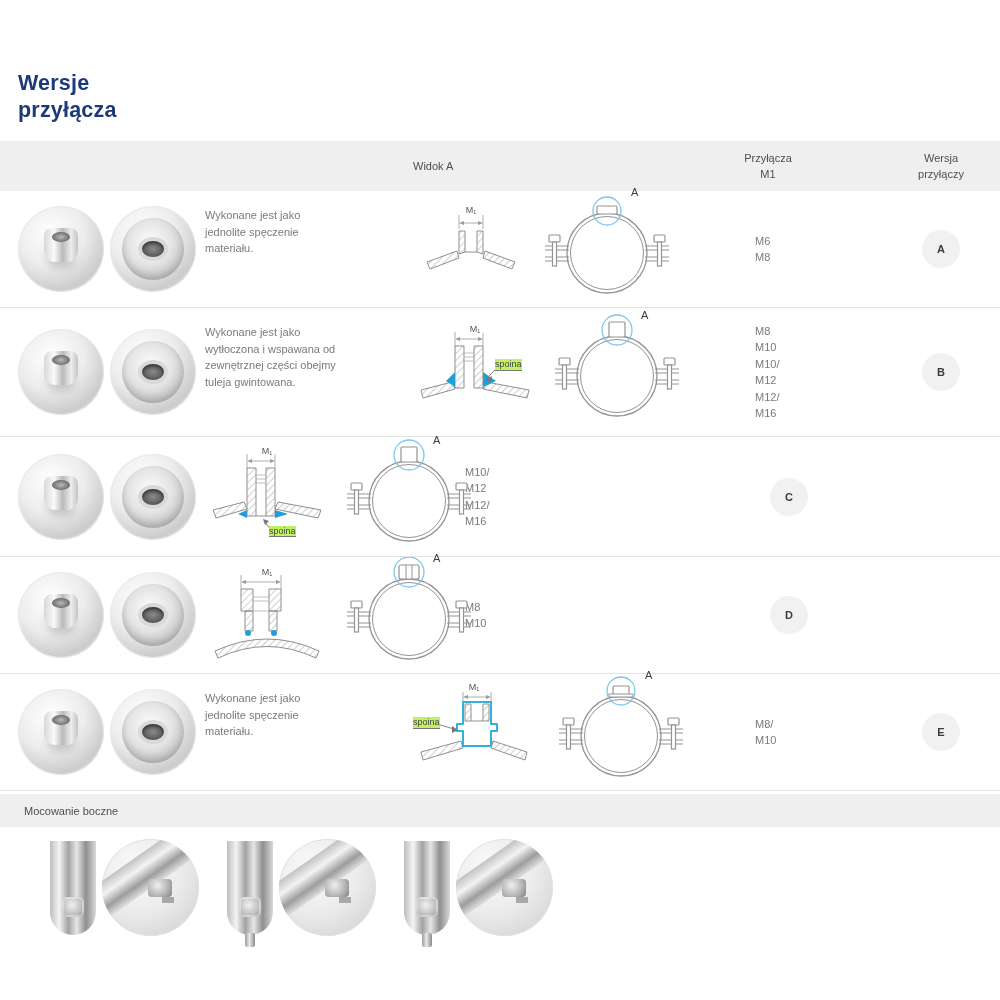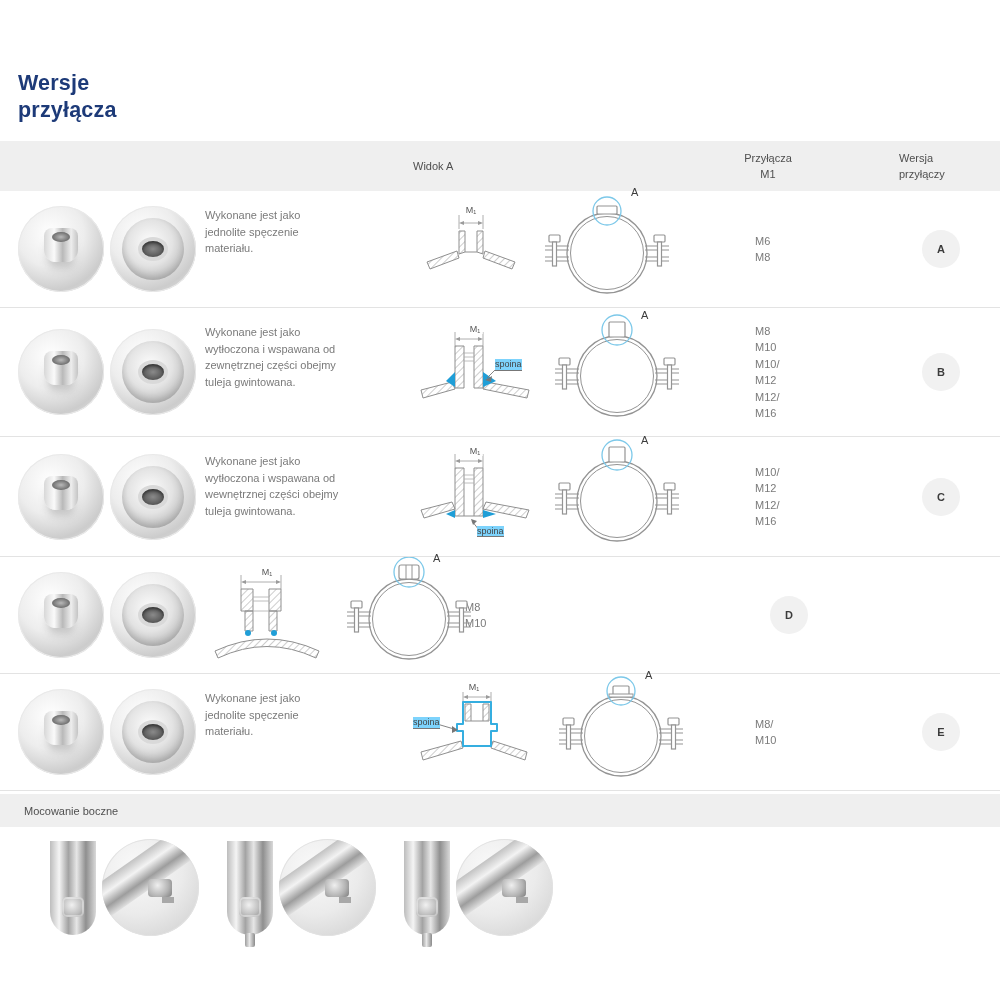--- a/index.html
+++ b/index.html
@@ -6,21 +6,21 @@
   .page{position:relative;width:1000px;height:1000px;background:#fff;overflow:hidden;
         font-family:"Liberation Sans",sans-serif;color:#555;}
   .page-title{margin:70px 18px 17px;font-size:21.5px;line-height:1.26;font-weight:bold;
         color:#1d3a78;white-space:pre-line;letter-spacing:.2px;}
   
   .grid{display:grid;grid-template-columns:187px 208px 290px 152px 1fr;padding:0 18px;}
   .thead{background:#efefef;height:50px;align-items:center;font-size:11px;color:#4f4f4f;}
   .th-desc{grid-column:1/3;}
   .th-view{grid-column:3;}
   .th-m1{grid-column:4;width:130px;text-align:center;white-space:pre-line;line-height:1.5;}
-  .th-version{grid-column:5;width:84px;margin-left:44px;white-space:pre-line;line-height:1.5;}
+  .th-version{grid-column:5;width:84px;margin-left:44px;text-align:center;white-space:pre-line;line-height:1.5;}
   .row{border-bottom:1px solid #e3e3e3;align-items:stretch;}
   .row-a{min-height:107px;} .row-b{min-height:128px;} .row-c{min-height:119px;}
   .row-d{min-height:114px;} .row-e{min-height:116px;}
   .cell-photos{display:flex;align-items:center;gap:6px;}
   .cell-desc{padding-top:16px;font-size:11px;line-height:1.5;color:#7a7a7a;max-width:138px;}
   .cell-view{display:flex;align-items:center;}
   .cell-m1{align-self:center;padding-left:52px;font-size:11px;line-height:1.5;color:#7a7a7a;white-space:pre-line;}
   .cell-version{align-self:center;padding-left:67px;}
   .version-badge{width:38px;height:38px;border-radius:50%;background:#f1f1f1;color:#3c3c3c;
         font-size:11px;font-weight:bold;display:flex;align-items:center;justify-content:center;}
@@ -41,21 +41,21 @@
         background:radial-gradient(#8a8a8a,#5a5a5a 65%);
         box-shadow:inset 0 2px 3px rgba(0,0,0,.4),0 0 0 4px #d9d9d9;}
   
   .sec{position:relative;flex:0 0 auto;}
   .sec svg{display:block;}
   .sec-a{margin-left:8px;} .sec-b,.sec-c,.sec-d{margin-left:6px;} .sec-e{margin-left:0;}
   .clamp{position:relative;width:140px;flex:0 0 auto;margin-left:14px;}
   .dim-label{position:absolute;top:-2px;left:50%;transform:translateX(-50%);
         font-size:9px;color:#555;background:#fff;padding:0 2px;}
   .sec-e .dim-label{top:-6px;}
-  .weld-label{position:absolute;font-size:9px;color:#444;border-bottom:1px solid #777;line-height:1.2;background:#7dd3fc;}
+  .weld-label{position:absolute;font-size:9px;color:#444;border-bottom:1px solid #777;line-height:1.2;background:#bef264;}
   .weld-b{left:76px;top:33px;} .weld-c{left:58px;top:78px;} .weld-e{left:0;top:29px;}
   .view-label{position:absolute;top:-5px;left:96px;font-size:11px;color:#3c3c3c;}
   
   .section-bar{background:#efefef;height:33px;margin-top:3px;display:flex;align-items:center;
         padding:0 24px;font-size:11px;color:#4f4f4f;}
   .bottom-photos{display:flex;gap:28px;padding:12px 0 0 50px;}
   .bgroup{display:flex;align-items:center;}
   .strap-photo{width:46px;height:94px;border-radius:0 0 23px 23px;position:relative;flex:0 0 auto;
         background:linear-gradient(90deg,#bdbdbd,#f4f4f4 20%,#a3a3a3 40%,#e6e6e6 58%,#8f8f8f 78%,#d9d9d9);}
   .strap-photo::before{content:"";position:absolute;left:12px;top:56px;width:22px;height:20px;border-radius:5px;
@@ -194,21 +194,20 @@
     <div class="cell-version">
       <span class="version-badge">B</span>
     </div>
   </div>
 
   <div class="grid row row-c">
     <div class="cell-photos">
       <div class="photo photo-nut"></div>
       <div class="photo photo-plate"></div>
     </div>
-    <div class="cell-desc">Wykonane jest jako wytłoczona i wspawana od wewnętrznej części obejmy tuleja gwintowana.</div>
     <div class="cell-view">
       <div class="sec sec-c">
         <span class="dim-label">M₁</span>
         <span class="weld-label weld-c">spoina</span>
         <svg width="112" height="98" viewBox="0 0 112 98">
           <path d="M36,20 V6 M64,20 V6 M41,13 H59" stroke="#9b9b9b" stroke-width="0.8" fill="none"></path>
           <polygon points="36,13 41,11 41,15" fill="#9b9b9b"></polygon>
           <polygon points="64,13 59,11 59,15" fill="#9b9b9b"></polygon>
           <g fill="url(#hatch)" stroke="#8f8f8f" stroke-width="1">
             <polygon points="36,20 45,20 45,68 36,68"></polygon>

